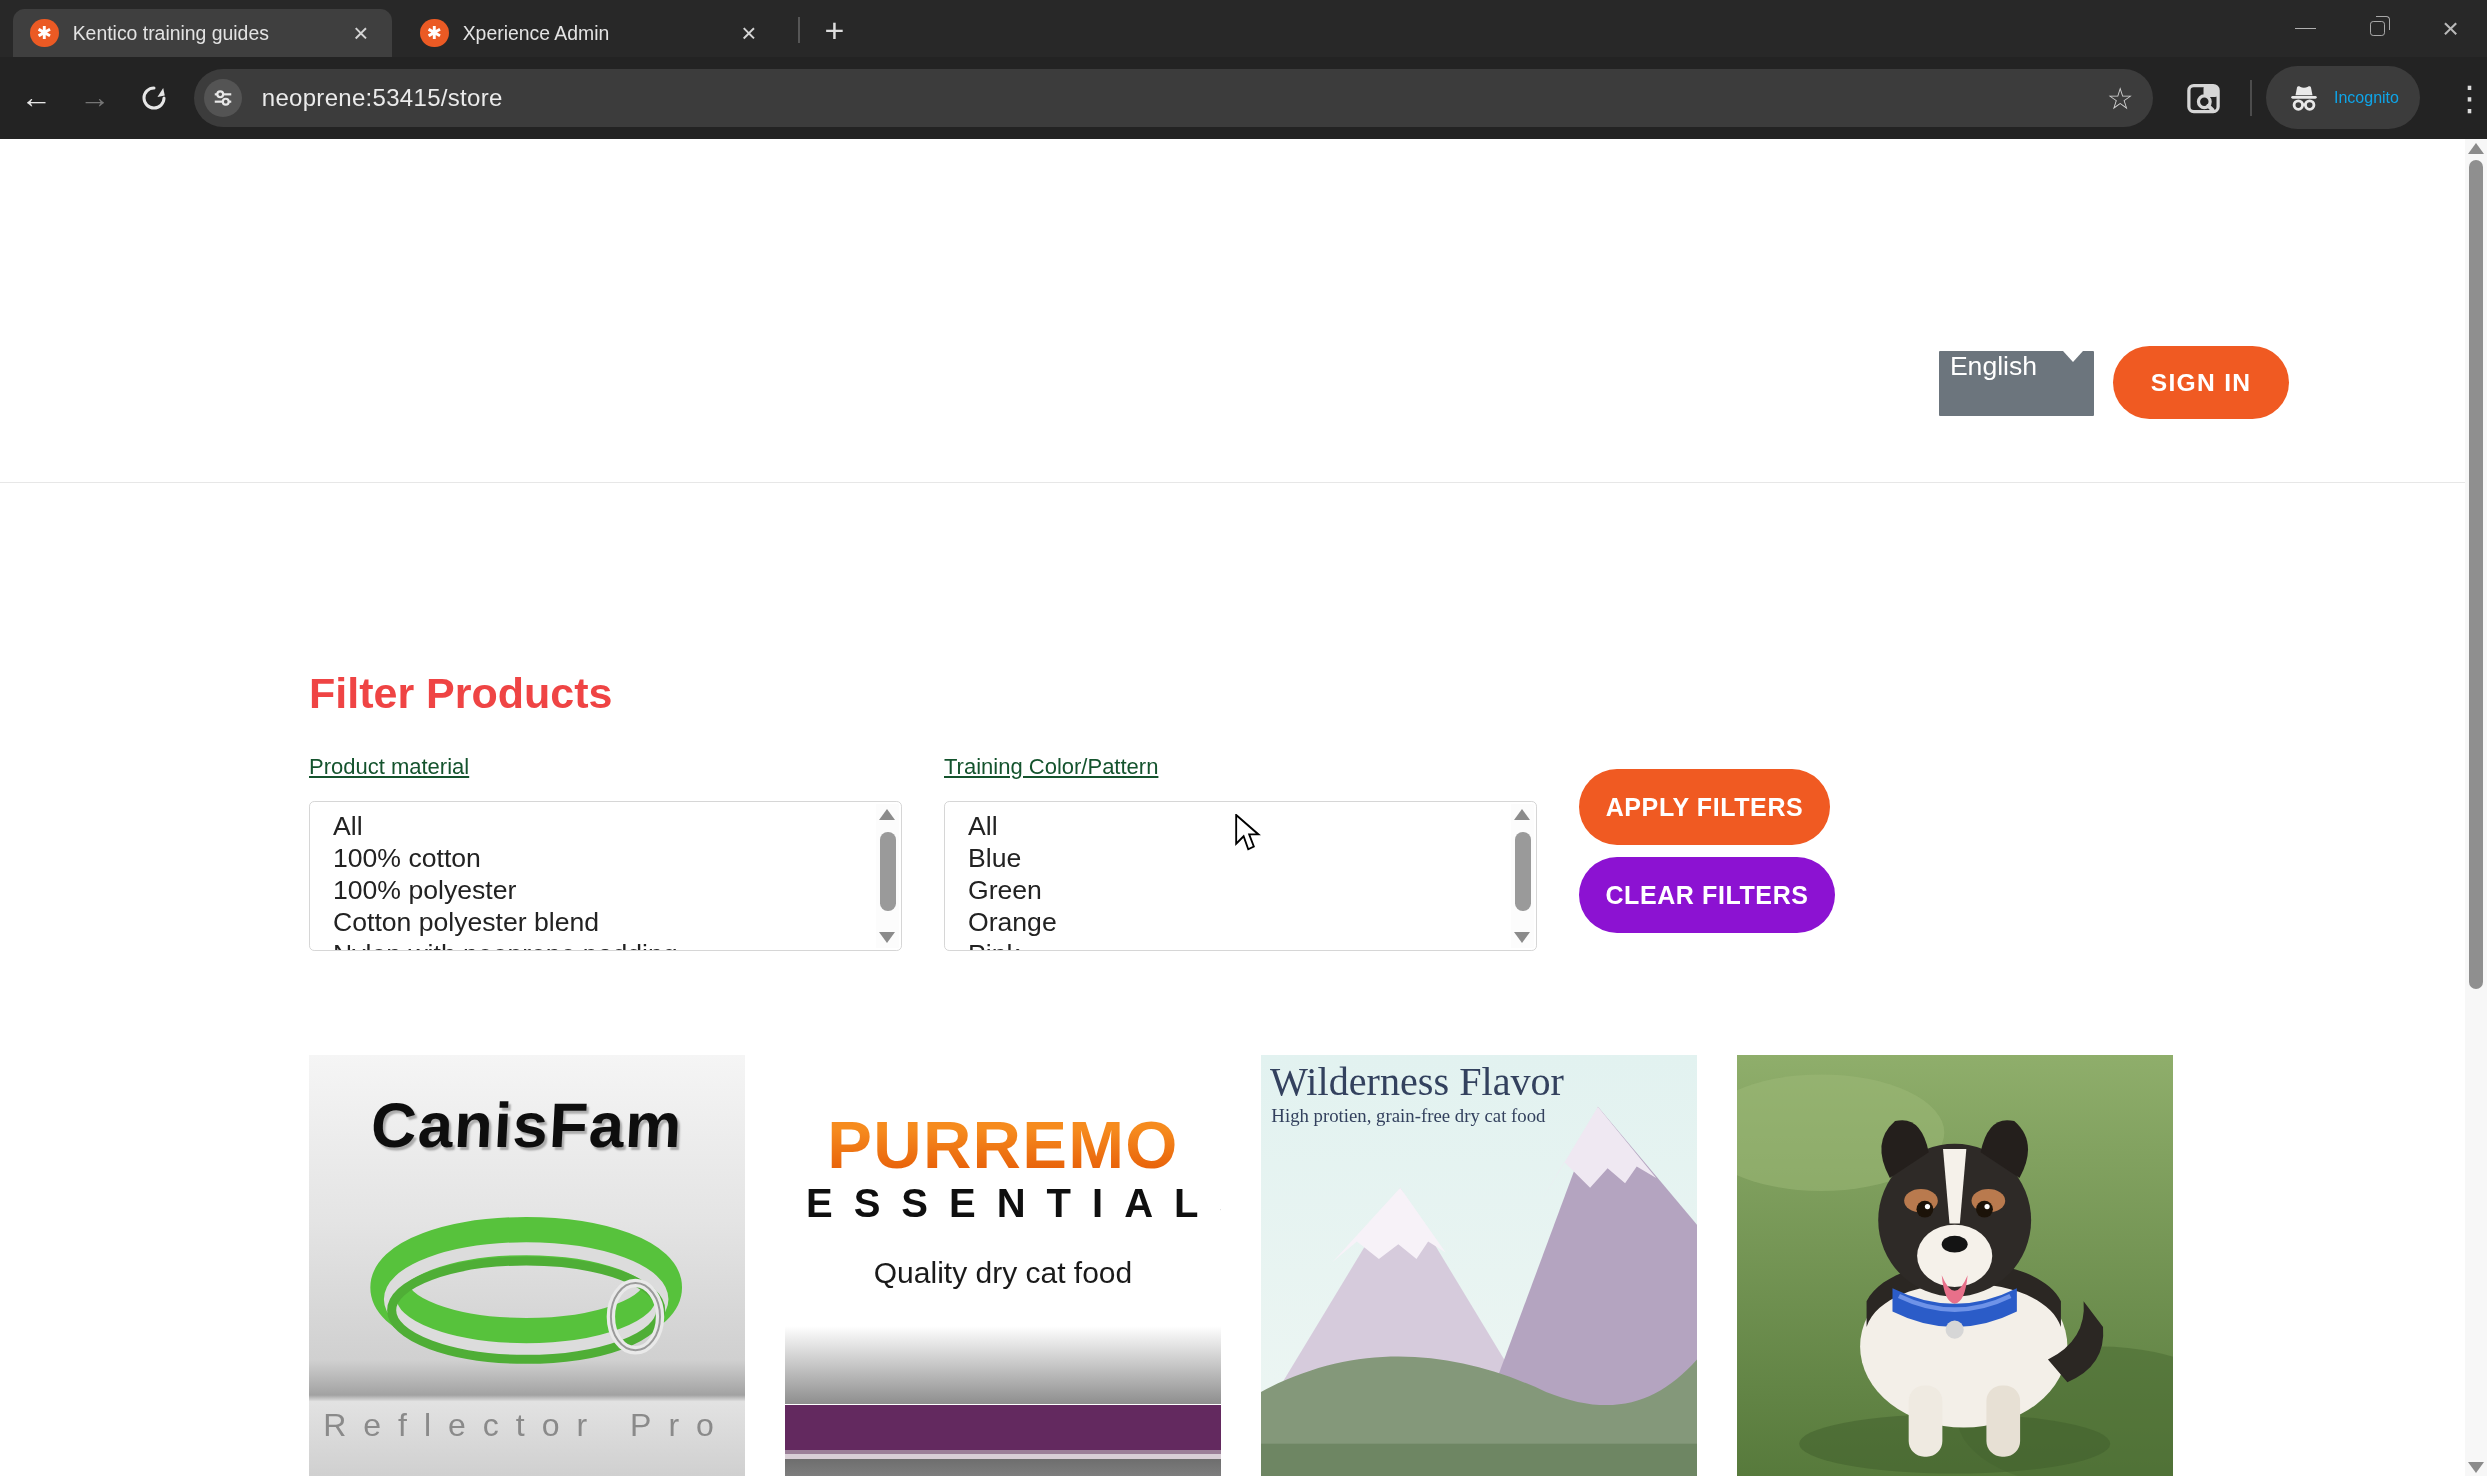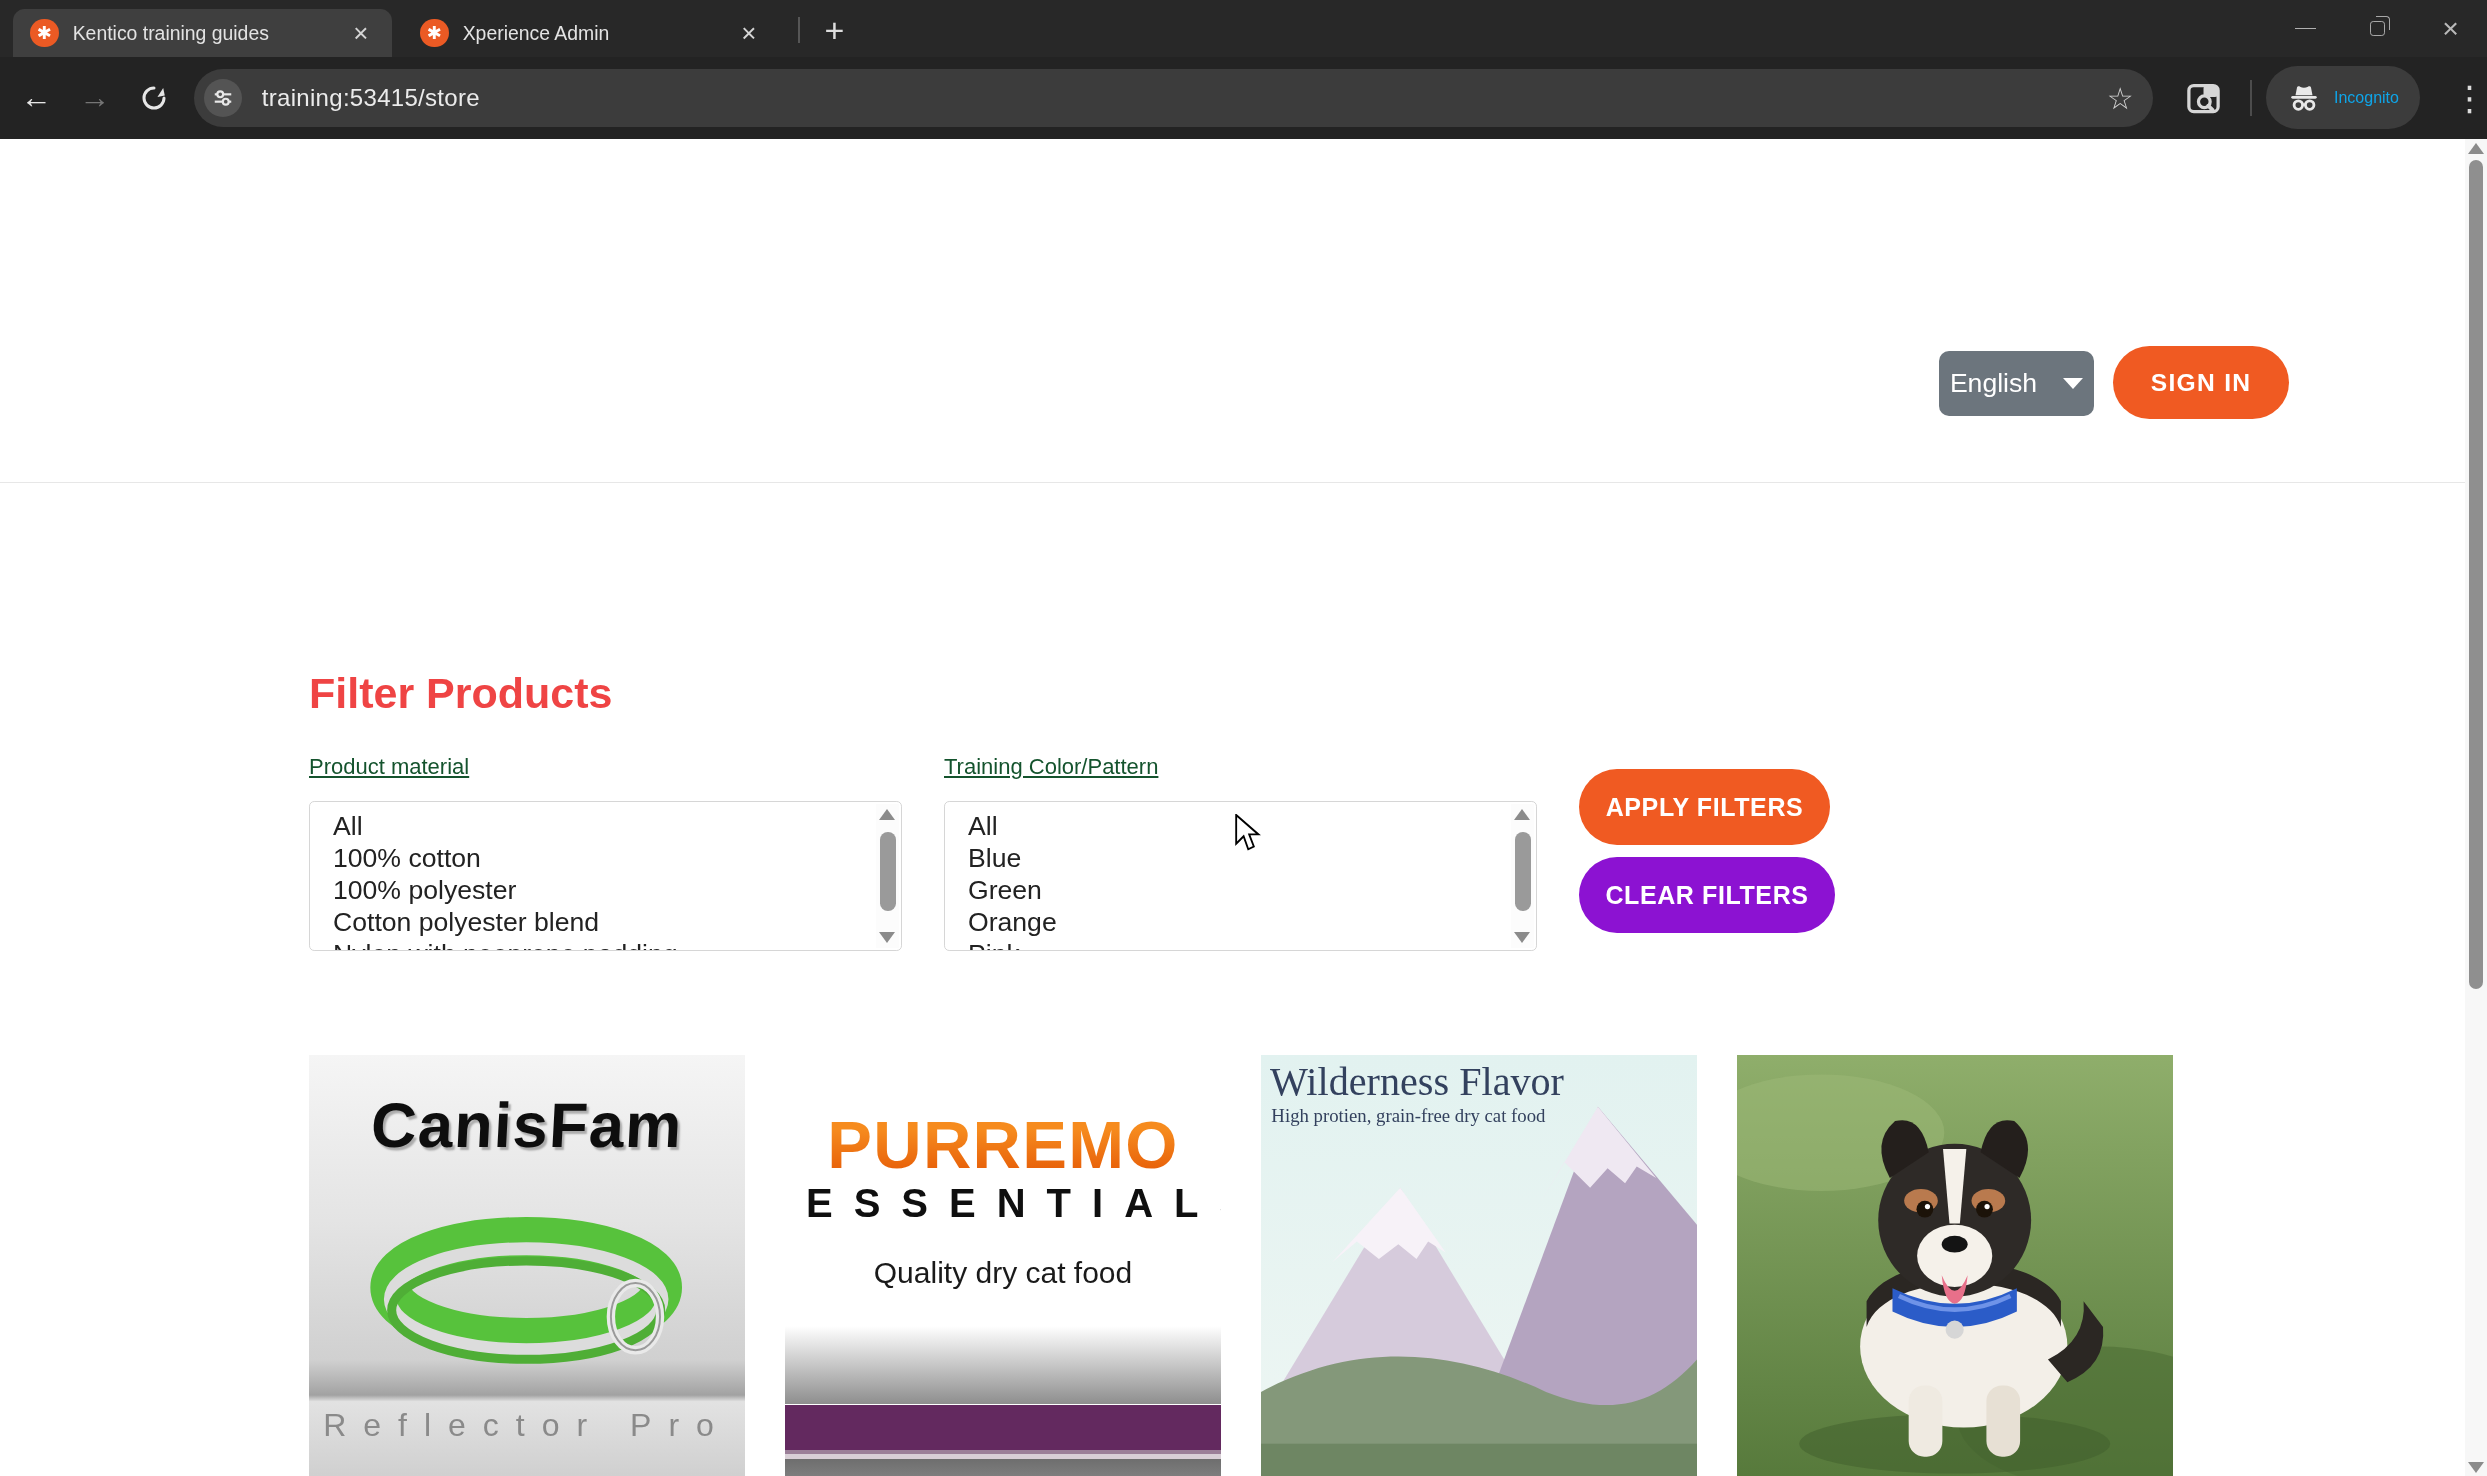--- a/index.html
+++ b/index.html
@@ -44,21 +44,21 @@
            background:#3c3c3c; display:flex; align-items:center; gap:13px; }
   .incog-label { color:#0ea5e9; font-size:16px; }
   .menu-dots { position:absolute; left:2452px; top:0; height:82px; width:35px; display:flex;
                align-items:center; justify-content:center; color:#dcdcdc; font-size:34px; }
 
   
   .page { position:absolute; top:139px; left:0; width:2465px; height:1338px; background:#fff; }
   .site-title { position:absolute; left:179px; top:191px; font-size:63px; font-weight:700;
                 color:#141414; letter-spacing:0.6px; }
   .lang-btn { position:absolute; left:1939px; top:212px; width:155px; height:65px; background:#6c757d;
-              border-radius:10px; color:#fff; font-size:26.6px; display:flex; align-items:center;
+              border-radius:1px; color:#fff; font-size:26.6px; display:flex; align-items:flex-start;
               justify-content:center; gap:26px; }
   .caret-down { width:0; height:0; border-left:10.4px solid transparent; border-right:10.4px solid transparent;
                 border-top:11.7px solid #fff; }
   .signin-btn { position:absolute; left:2113px; top:207px; width:176px; height:73px; background:#f05a22;
                 border-radius:39px; color:#fff; font-size:24.6px; font-weight:700; letter-spacing:1.3px;
                 display:flex; align-items:center; justify-content:center; border:none; }
   .header-divider { position:absolute; left:0; top:343px; width:2465px; height:1.3px; background:#e7e7e7; }
 
   .filter-heading { position:absolute; left:309px; top:530px; font-size:43px; font-weight:700; color:#ef4444; }
   .field-label { position:absolute; top:615px; font-size:22px; color:#14532d;text-decoration:underline; }
@@ -168,21 +168,21 @@
 
   <div class="omnibox">
     <span class="tune">
       <svg width="22" height="22" viewBox="0 0 24 24">
         <line x1="3" y1="8" x2="21" y2="8" stroke="#e8e8e8" stroke-width="2.4"></line>
         <circle cx="9" cy="8" r="3.2" fill="#545454" stroke="#e8e8e8" stroke-width="2.4"></circle>
         <line x1="3" y1="16" x2="21" y2="16" stroke="#e8e8e8" stroke-width="2.4"></line>
         <circle cx="15" cy="16" r="3.2" fill="#545454" stroke="#e8e8e8" stroke-width="2.4"></circle>
       </svg>
     </span>
-    <span class="url-text">training:53415/store</span>
+    <span class="url-text">neoprene:53415/store</span>
     <span class="star">☆</span>
   </div>
 
   <div class="side-search">
     <svg width="39" height="39" viewBox="0 0 24 24">
       <rect x="3" y="4" width="18" height="16" rx="3" fill="none" stroke="#d6d6d6" stroke-width="2"></rect>
       <rect x="12" y="4" width="9" height="7" rx="2" fill="#d6d6d6"></rect>
       <circle cx="12.5" cy="14" r="3.6" fill="none" stroke="#d6d6d6" stroke-width="2"></circle>
       <line x1="15" y1="16.5" x2="17.5" y2="19" stroke="#d6d6d6" stroke-width="2.4" stroke-linecap="round"></line>
     </svg>

